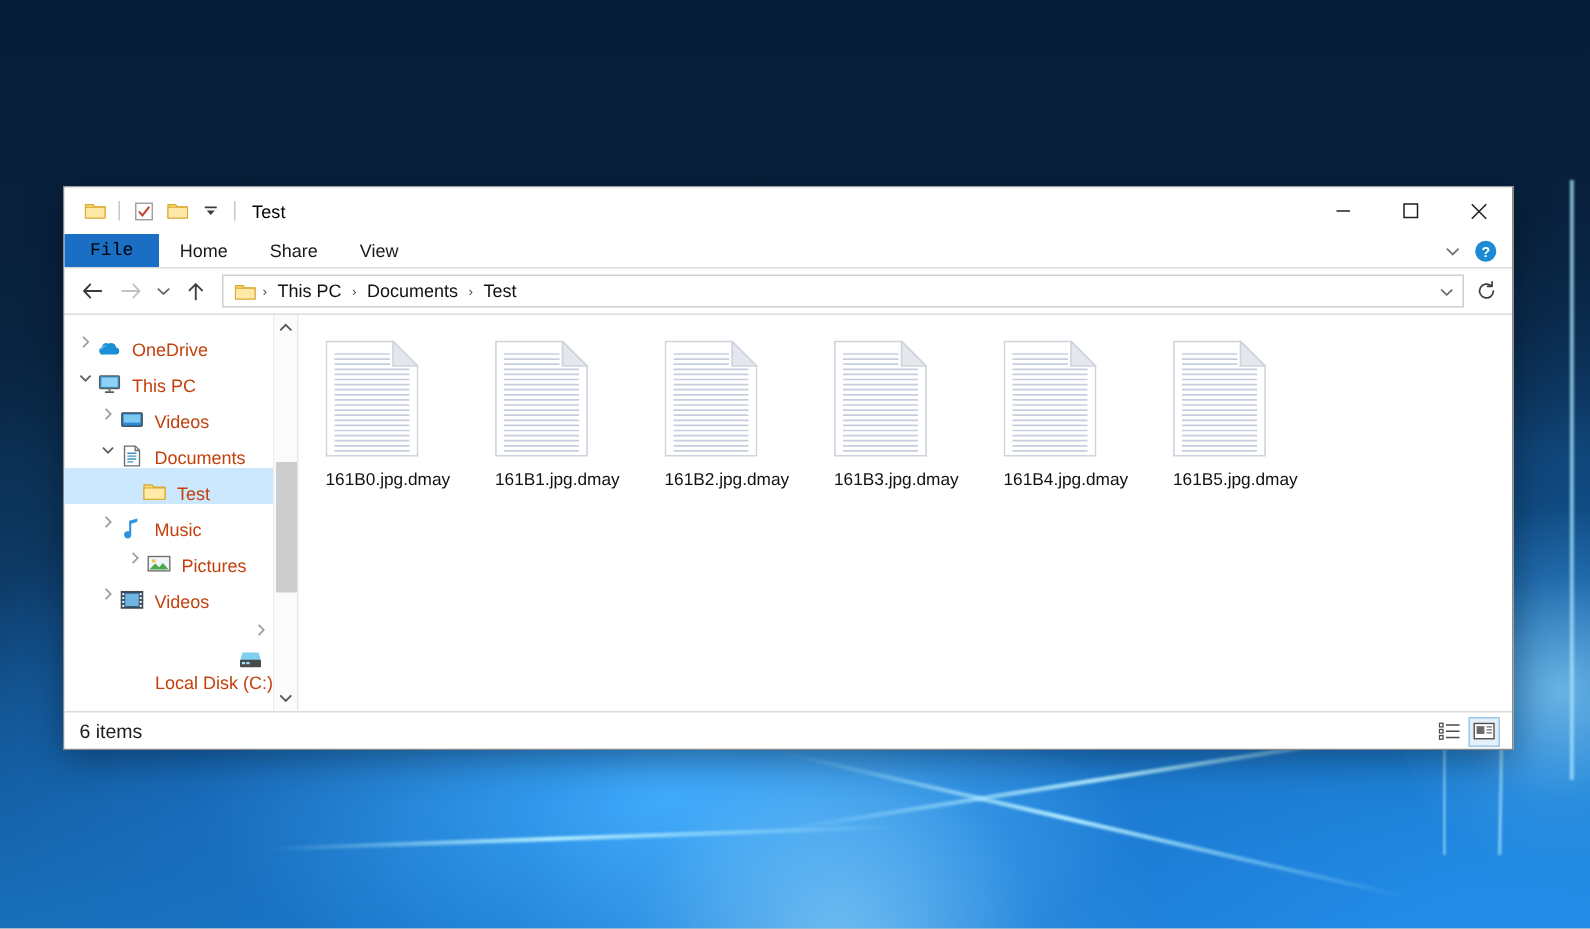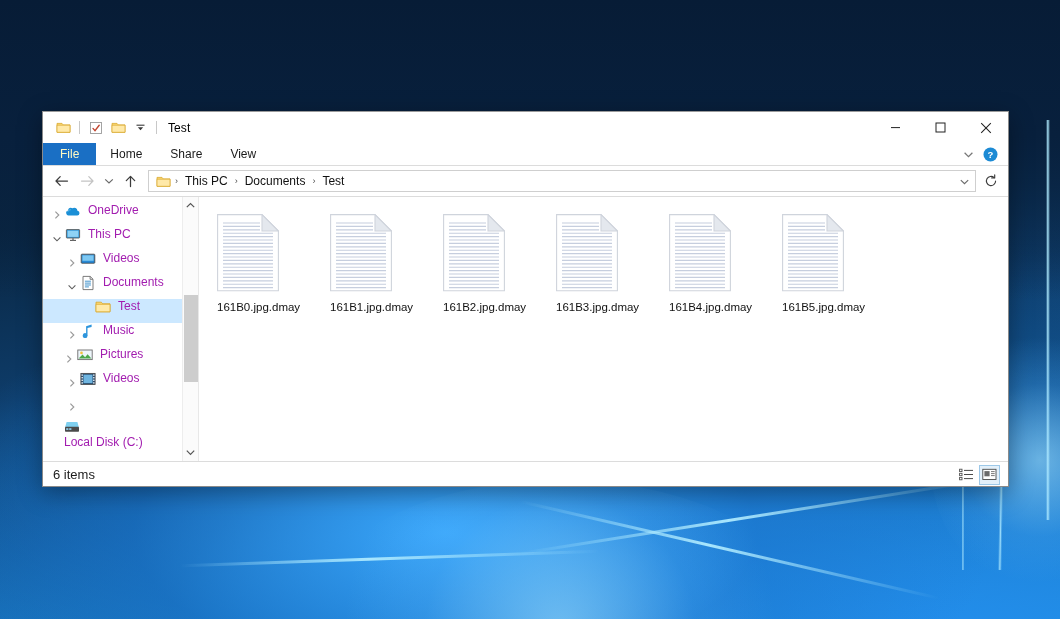--- a/index.html
+++ b/index.html
@@ -42,21 +42,21 @@
   }
   .glow {
     position:absolute;
     border-radius:50%;
     background: radial-gradient(circle, rgba(170,230,255,0.55) 0%, rgba(120,200,255,0.12) 45%, rgba(90,170,240,0) 72%);
   }
 
   
   #window {
     position: absolute;
-    left: 42px; top: 111px;
+    left: 42px; top: 124px;
     width: 967px; height: 376px;
     background: #ffffff;
     border: 1px solid #8a8a8a;
     border-top: 1px solid #9b9b9b;
     box-shadow: 0 6px 22px rgba(0,0,0,0.35);
     display: flex; flex-direction: column;
   }
 
   
   .titlebar {
@@ -85,22 +85,23 @@
   .ribbon {
     height: 23px; display: flex; align-items: stretch;
     border-bottom: 1px solid #dcdcdc;
     position: relative; background: #fff; flex: none;
   }
   .tab {
     padding: 0 14px; display: flex; align-items: center;
     font-size: 12px; color: #1a1a1a;
   }
   .tab.file {
-    background: #1a6fc4; color: #fef9c3; font-size: 12px;
+    background: #1a6fc4; color: #000000; font-size: 12px;
     padding: 0 17px;
+    font-family: Liberation Mono, monospace;
   }
   .ribbon-right {
     position: absolute; right: 4px; top: 0; height: 23px;
     display: flex; align-items: center; gap: 8px; padding-right: 6px;
   }
 
   
   .navbar {
     height: 30px; display: flex; align-items: center;
     padding: 0 6px; gap: 0; background: #fff; flex: none;
@@ -140,22 +141,22 @@
   .body {
     flex: 1; display: flex; min-height: 0;
     border-top: 1px solid #dcdcdc;
   }
   .sidebar {
     width: 139px; background: #fff;
     padding-top: 6px;
     overflow: hidden; position: relative; flex: none;
   }
   .node {
-    height: 24px; display: flex; align-items: flex-start;
-    padding-left: 6px; font-size: 12px; color: #a21caf; white-space: nowrap;
+    height: 24px; display: flex; align-items: flex-end;
+    padding-left: 6px; font-size: 12px; color: #c2410c; white-space: nowrap;
   }
   .node.sel { background: #cce8ff; }
   .twisty {
     width: 16px; height: 100%; display:flex; align-items:center; justify-content:center;
     color: #5a5a5a; flex: none;
   }
   .node-icon {
     width: 16px; height: 16px; margin-right: 7px; flex: none;
     display: flex; align-items: center; justify-content: center;
   }
@@ -429,21 +430,21 @@
               </svg>
             </span>
             <span class="node-icon">
               <svg width="16" height="16" viewBox="0 0 16 16">
                 <path d="M11.6 1.6L6.1 3.2v7.3a2.35 2.35 0 1 0 1.4 2.0V5.1l4.1-1.2z" fill="#2e95dc"></path>
                 <circle cx="5.1" cy="12.4" r="2.2" fill="#2e95dc"></circle>
               </svg>
             </span>
             <span>Music</span>
           </div>
-          <div class="node" style="padding-left: 18px;">
+          <div class="node" style="padding-left: 29px; margin-left: 10px;">
             <span class="twisty">
               <svg width="10" height="10" viewBox="0 0 10 10">
                 <path d="M3.4 1.6L6.8 5l-3.4 3.4" fill="none" stroke="#9a9a9a" stroke-width="1.15"></path>
               </svg>
             </span>
             <span class="node-icon">
               <svg width="16" height="16" viewBox="0 0 16 16">
                 <rect x="0.8" y="3.0" width="14.4" height="9.6" fill="#eef6fb" stroke="#6d6d6d" stroke-width="0.9"></rect>
                 <path d="M1.6 11.6l3.9-4.0 2.6 2.6 2.5-2.9 3.8 4.3z" fill="#4aa94a"></path>
                 <circle cx="4.5" cy="5.9" r="1.3" fill="#f0c33c"></circle>

